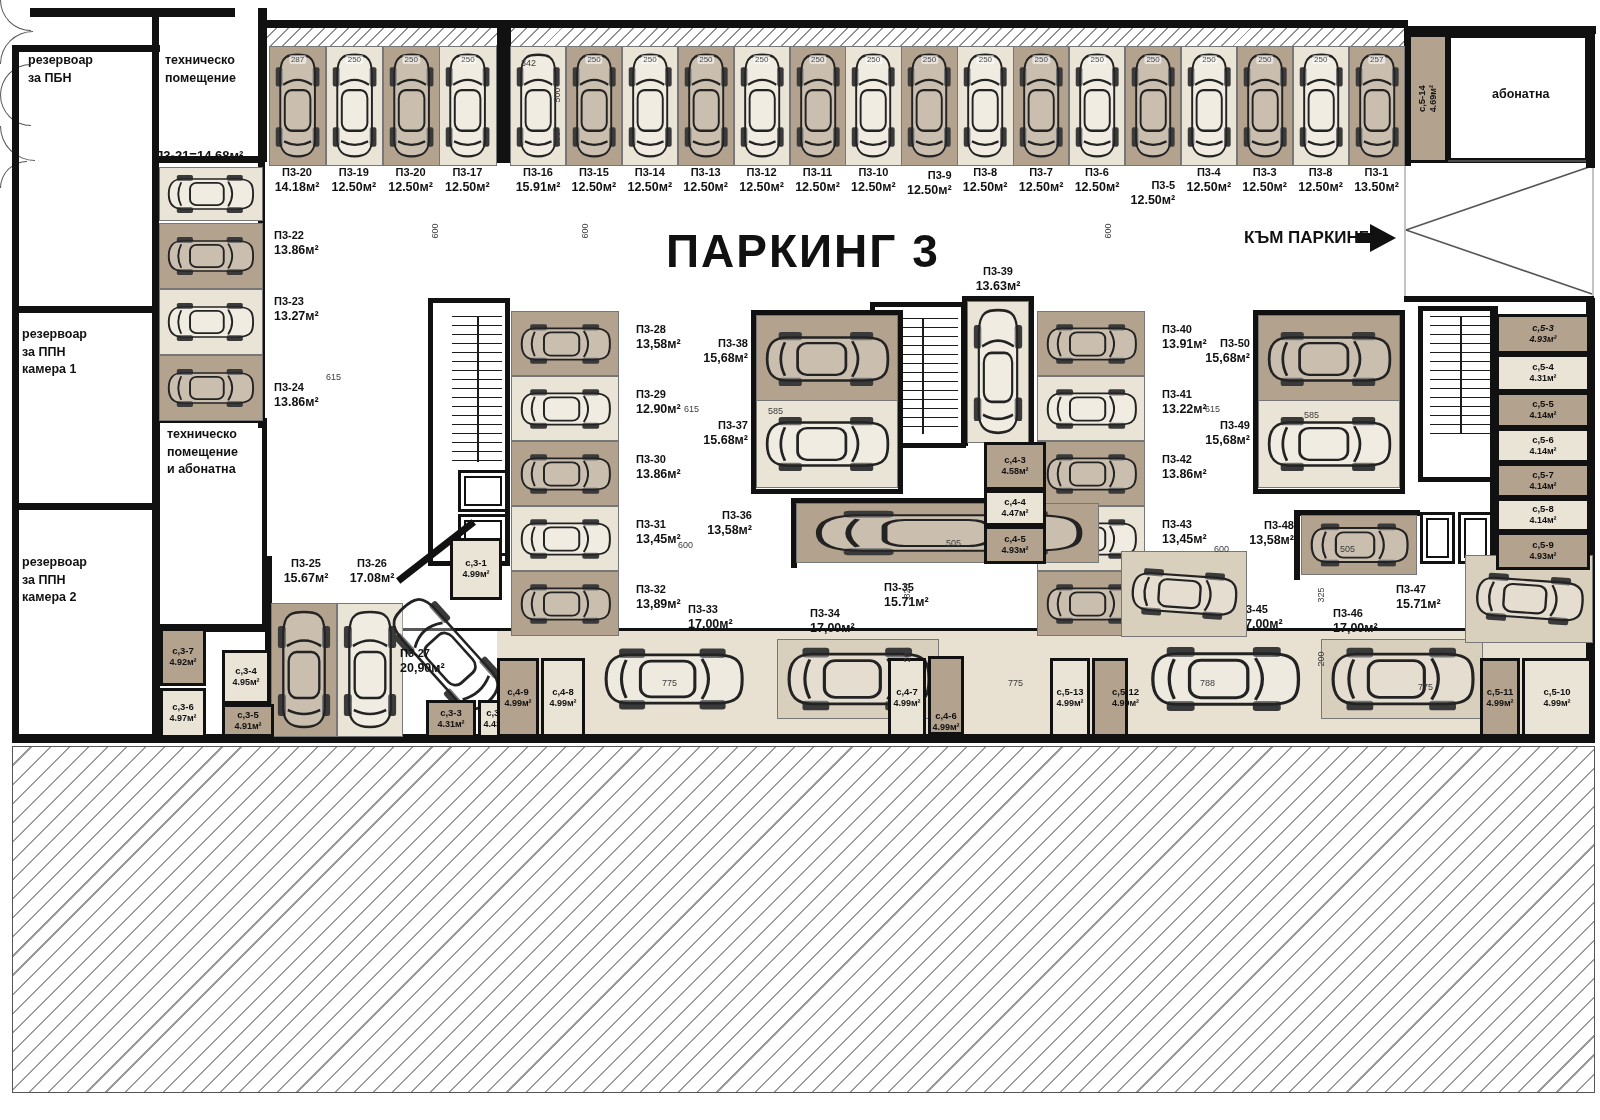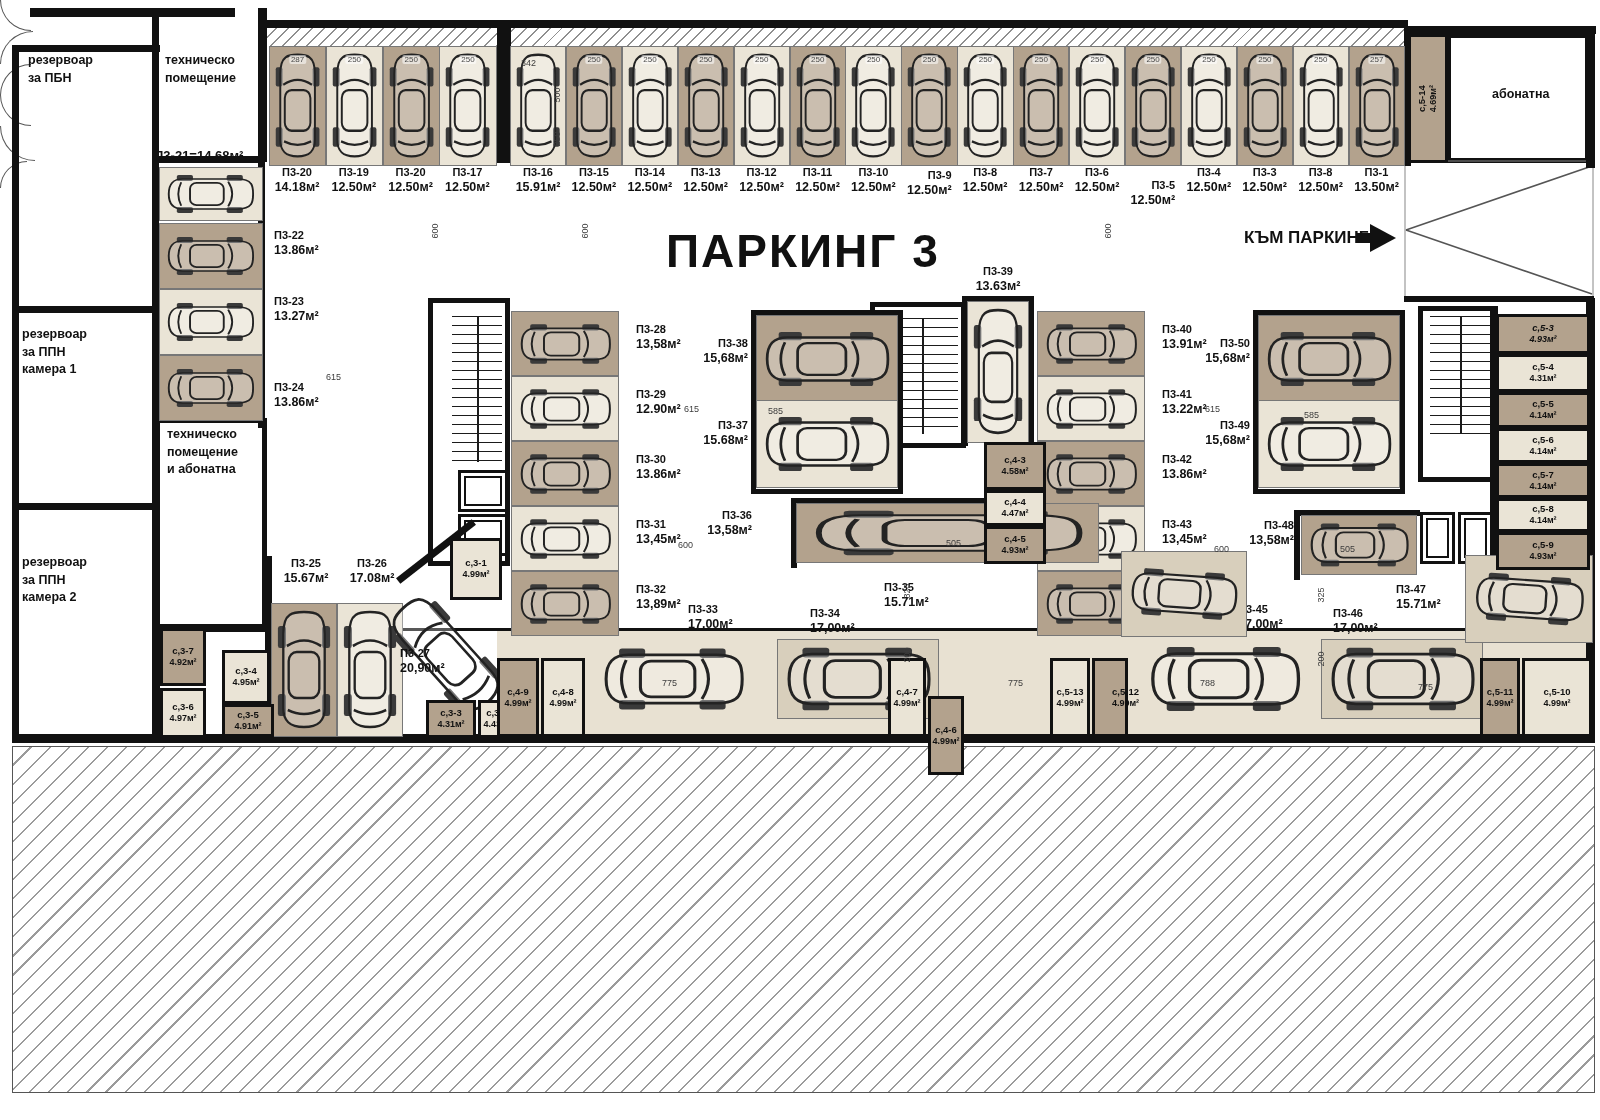--- a/index.html
+++ b/index.html
@@ -733,21 +733,21 @@
         <span class="sid" style="display: block;">с,4-8</span>
         <span class="sar" style="display: block;">4.99м²</span>
       </div>
     </div>
     <div class="sto f0" style="left: 888px; top: 658px; width: 38px; height: 79px;">
       <div style="line-height: 1.15;">
         <span class="sid" style="display: block;">с,4-7</span>
         <span class="sar" style="display: block;">4.99м²</span>
       </div>
     </div>
-    <div class="sto f1" style="left: 928px; top: 696px; width: 36px; height: 79px;">
+    <div class="sto f1" style="left: 928px; top: 656px; width: 36px; height: 79px; justify-content: flex-end;">
       <div style="line-height: 1.15;">
         <span class="sid" style="display: block;">с,4-6</span>
         <span class="sar" style="display: block;">4.99м²</span>
       </div>
     </div>
     <div class="sto f0" style="left: 1050px; top: 658px; width: 40px; height: 79px;">
       <div style="line-height: 1.15;">
         <span class="sid" style="display: block;">с,5-13</span>
         <span class="sar" style="display: block;">4.99м²</span>
       </div>

